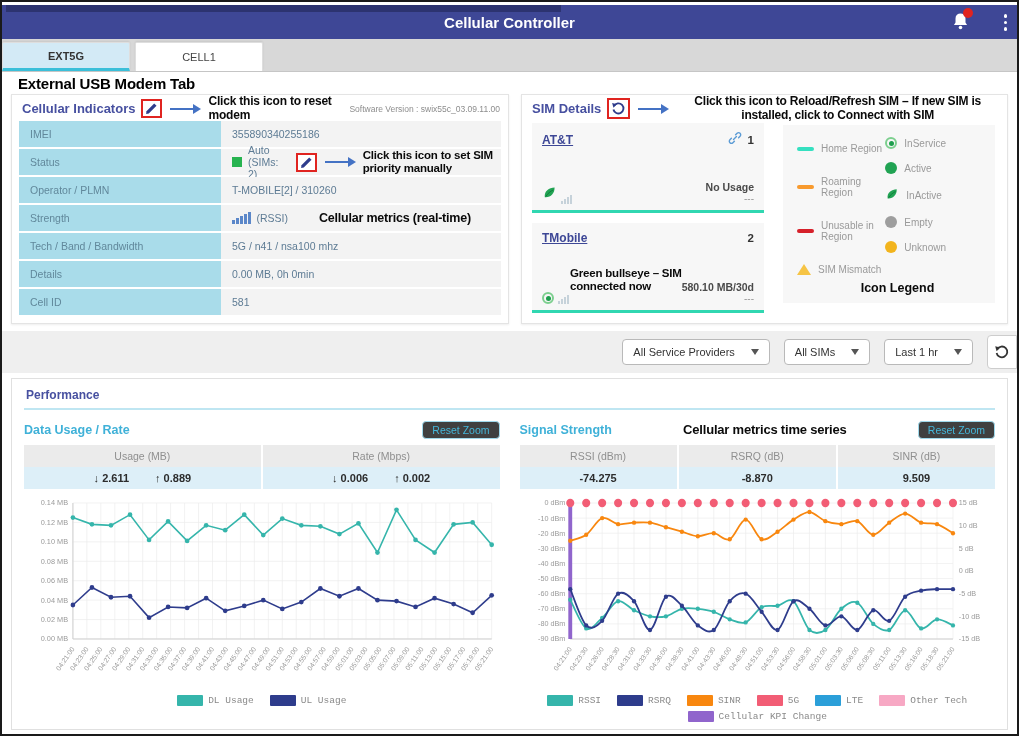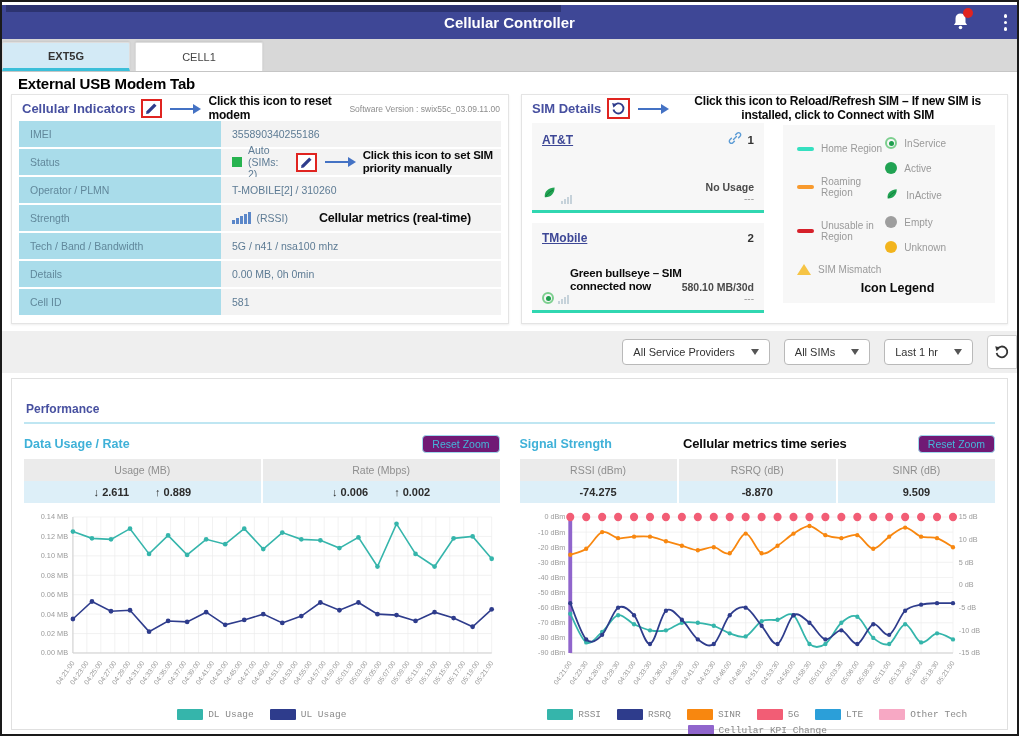--- a/index.html
+++ b/index.html
@@ -79,29 +79,29 @@
   .ic.tri { width:0; height:0; border-left:7px solid transparent; border-right:7px solid transparent; border-bottom:11px solid #f6c445; }
   .legend-caption { position:absolute; bottom:8px; left:54%; transform:translateX(-50%); font-weight:bold; font-size:12.5px; color:#0a0a0a; }
 
   
   .filterbar { height:42px; background:#efefef; display:flex; align-items:center; justify-content:flex-end; gap:14px; padding-right:12px; margin-top:7px; }
   .select { background:#fff; border:1px solid #b9b9b9; border-radius:4px; height:26px; display:flex; align-items:center; gap:16px; padding:0 10px; font-size:11px; color:#333; cursor:pointer; }
   .caret { width:0; height:0; border-left:4.5px solid transparent; border-right:4.5px solid transparent; border-top:6px solid #555; }
   .refresh-btn { background:#fff; border:1px solid #cdcdcd; border-radius:4px 0 0 4px; width:30px; height:34px; display:flex; align-items:center; justify-content:center; cursor:pointer; margin-right:-12px; }
 
   
-  .performance { margin:5px 9px 0; border:1px solid #e0e0e0; background:#fff; padding:20px 12px 4px; height:352px; }
+  .performance { margin:5px 9px 0; border:1px solid #e0e0e0; background:#fff; padding:6px 12px 4px; height:352px; }
   .perf-title { color:#4750a0; font-size:12px; font-weight:bold; padding:3px 2px 6px; }
   .perf-divider { border-bottom:2px solid #bfe6f2; }
   .chart-row { display:flex; gap:20px; margin-top:8px; }
   .chart-panel { flex:1; min-width:0; }
   .chart-head { display:flex; align-items:center; height:24px; }
   .chart-title { color:#3fb1d8; font-size:12.5px; font-weight:bold; }
   .ts-annot { flex:1; text-align:center; font-size:13px; }
-  .reset-zoom { margin-left:auto; color:#45b6d9; background:#701a75; border:1px solid #9fd9ec; border-radius:4px; font-size:10.5px; padding:2px 9px; cursor:pointer; font-family:"Liberation Sans",sans-serif; }
+  .reset-zoom { margin-left:auto; color:#45b6d9; background:#404040; border:1px solid #9fd9ec; border-radius:4px; font-size:10.5px; padding:2px 9px; cursor:pointer; font-family:"Liberation Sans",sans-serif; }
   .ts-annot + .reset-zoom { margin-left:0; }
   .stat-grid { display:flex; margin-top:3px; }
   .stat-col { flex:1; text-align:center; }
   .stat-col + .stat-col { border-left:2px solid #fff; }
   .stat-h { background:#ebebeb; color:#8f8f8f; font-size:10.5px; padding:5px 0; }
   .stat-v { background:#ddeff8; color:#2c2c2c; font-size:11px; font-weight:bold; padding:5px 0; }
   .stat-v .gap { display:inline-block; width:26px; }
   svg.chart { width:100%; height:202px; display:block; margin-top:4px; }
   .chart-legend { display:flex; justify-content:center; gap:16px; align-items:flex-start; font-size:9.5px; color:#8a8a8a; height:16px;font-family:Liberation Mono, monospace; }
   .cl-item { display:inline-flex; align-items:center; gap:5px; }

